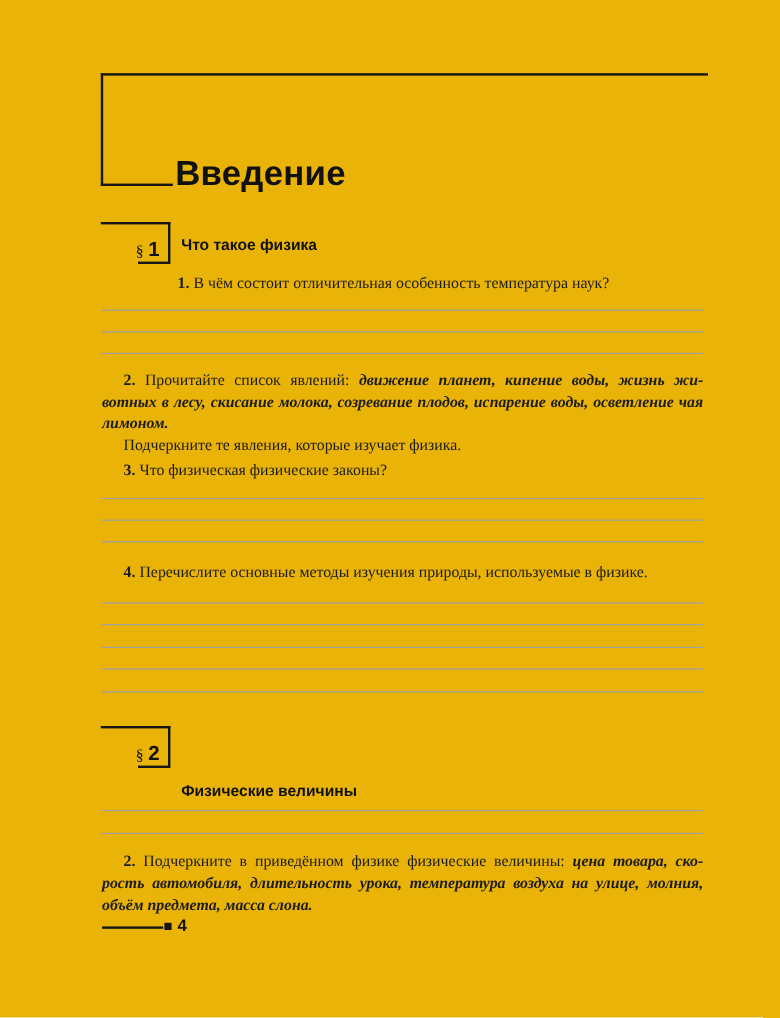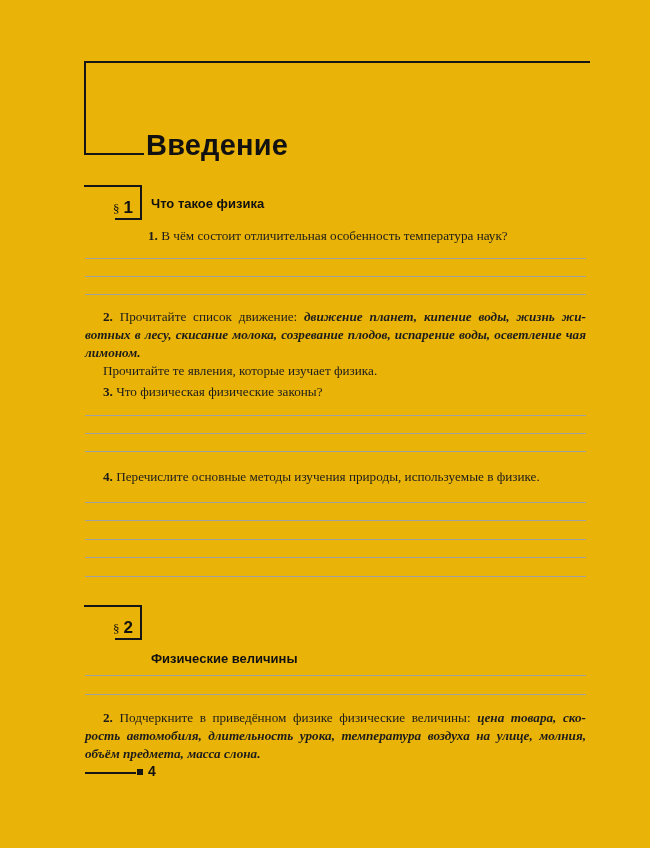--- a/index.html
+++ b/index.html
@@ -84,24 +84,24 @@
     <b class="qnum">1.</b>
     <span>В чём состоит отличительная особенность температура наук?</span>
   </p>
   <div class="ans-line" style="top:258px"></div>
   <div class="ans-line" style="top:276px"></div>
   <div class="ans-line" style="top:294px"></div>
 
   <div class="q q-just" style="top:308px">
     <p class="para">
       <b class="qnum">2.</b>
-      <span>Прочитайте список движение:</span>
+      <span>Прочитайте список явлений:</span>
       <i class="qlist">движение планет, кипение воды, жизнь жи­вотных в лесу, скисание молока, созревание плодов, испарение воды, осветление чая лимоном.</i>
     </p>
-    <p class="para">Прочитайте те явления, которые изучает физика.</p>
+    <p class="para">Подчеркните те явления, которые изучает физика.</p>
   </div>
 
   <p class="q q-indent q-nowrap" style="top:383px">
     <b class="qnum">3.</b>
     <span>Что физическая физические законы?</span>
   </p>
   <div class="ans-line" style="top:415px"></div>
   <div class="ans-line" style="top:433px"></div>
   <div class="ans-line" style="top:451px"></div>
 

